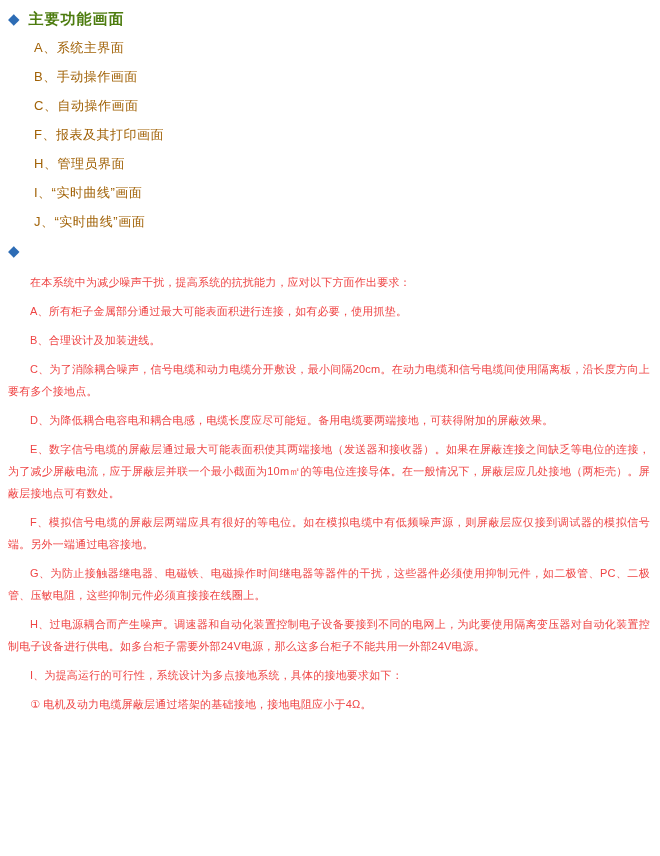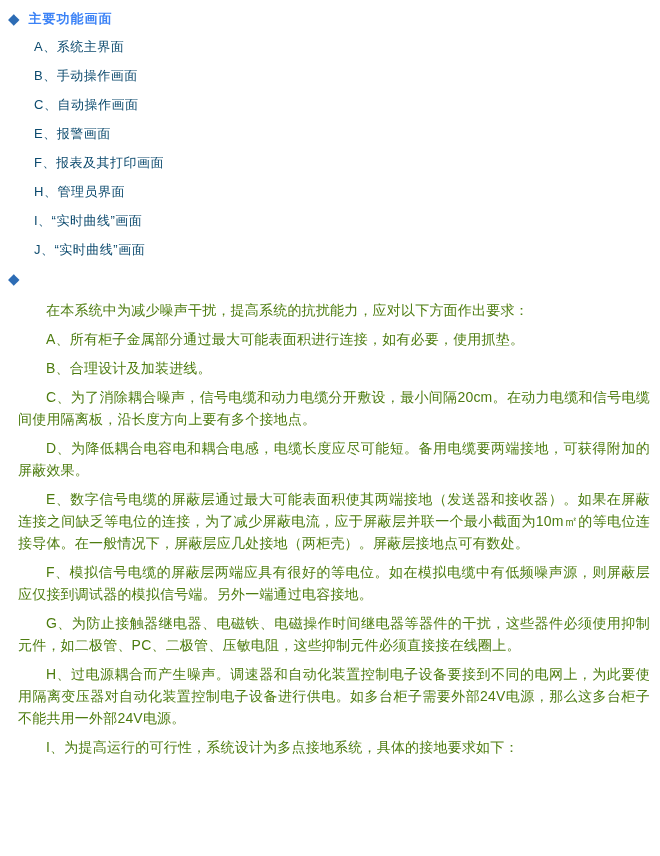--- a/index.html
+++ b/index.html
@@ -22,43 +22,43 @@
     gap:9px;
     margin:4px 0 12px 2px;
   }
   .diamond{
     color:#2d6cb5;
     font-size:15px;
     line-height:1;
     transform:translateY(-1px);
   }
   .section-title{
-    color:#3b82f6;
+    color:#4d7c0f;
     font-weight:bold;
-    font-size:13px;
+    font-size:15px;
     letter-spacing:1px;
   }
   .func-list{
     list-style:none;
     margin:0 0 4px 0;
     padding:0 0 0 28px;
   }
   .func-list li{
     font-size:13px;
     line-height:13px;
     margin-bottom:16px;
-    color:#0c4a6e;
+    color:#a16207;
     letter-spacing:0.5px;
   }
   .para{
-    font-size:14px;
+    font-size:11px;
     line-height:22px;
-    margin:0 4px 7px 12px;
+    margin:0 4px 7px 2px;
     text-indent:2em;
-    color:#4d7c0f;
+    color:#ef4444;
     letter-spacing:0.2px;
     text-align:justify;
   }
   .emc-section .section-header{
     margin-top:14px;
   }
 </style>
 </head>
 <body>
 
@@ -66,21 +66,20 @@
 
   <div class="func-section">
     <div class="section-header">
       <span class="diamond">◆</span>
       <span class="section-title">主要功能画面</span>
     </div>
     <ul class="func-list">
       <li>A、系统主界面</li>
       <li>B、手动操作画面</li>
       <li>C、自动操作画面</li>
-      <li>E、报警画面</li>
       <li>F、报表及其打印画面</li>
       <li>H、管理员界面</li>
       <li>I、“实时曲线”画面</li>
       <li>J、“实时曲线”画面</li>
     </ul>
   </div>
 
   <div class="emc-section">
     <div class="section-header">
       <span class="diamond">◆</span>
@@ -88,16 +87,17 @@
     <p class="para">在本系统中为减少噪声干扰，提高系统的抗扰能力，应对以下方面作出要求：</p>
     <p class="para">A、所有柜子金属部分通过最大可能表面积进行连接，如有必要，使用抓垫。</p>
     <p class="para">B、合理设计及加装进线。</p>
     <p class="para">C、为了消除耦合噪声，信号电缆和动力电缆分开敷设，最小间隔20cm。在动力电缆和信号电缆间使用隔离板，沿长度方向上要有多个接地点。</p>
     <p class="para">D、为降低耦合电容电和耦合电感，电缆长度应尽可能短。备用电缆要两端接地，可获得附加的屏蔽效果。</p>
     <p class="para">E、数字信号电缆的屏蔽层通过最大可能表面积使其两端接地（发送器和接收器）。如果在屏蔽连接之间缺乏等电位的连接，为了减少屏蔽电流，应于屏蔽层并联一个最小截面为10m㎡的等电位连接导体。在一般情况下，屏蔽层应几处接地（两柜壳）。屏蔽层接地点可有数处。</p>
     <p class="para">F、模拟信号电缆的屏蔽层两端应具有很好的等电位。如在模拟电缆中有低频噪声源，则屏蔽层应仅接到调试器的模拟信号端。另外一端通过电容接地。</p>
     <p class="para">G、为防止接触器继电器、电磁铁、电磁操作时间继电器等器件的干扰，这些器件必须使用抑制元件，如二极管、PC、二极管、压敏电阻，这些抑制元件必须直接接在线圈上。</p>
     <p class="para">H、过电源耦合而产生噪声。调速器和自动化装置控制电子设备要接到不同的电网上，为此要使用隔离变压器对自动化装置控制电子设备进行供电。如多台柜子需要外部24V电源，那么这多台柜子不能共用一外部24V电源。</p>
     <p class="para">I、为提高运行的可行性，系统设计为多点接地系统，具体的接地要求如下：</p>
+    <p class="para">① 电机及动力电缆屏蔽层通过塔架的基础接地，接地电阻应小于4Ω。</p>
 
   </div>
 
 </div>
 
 </body></html>

